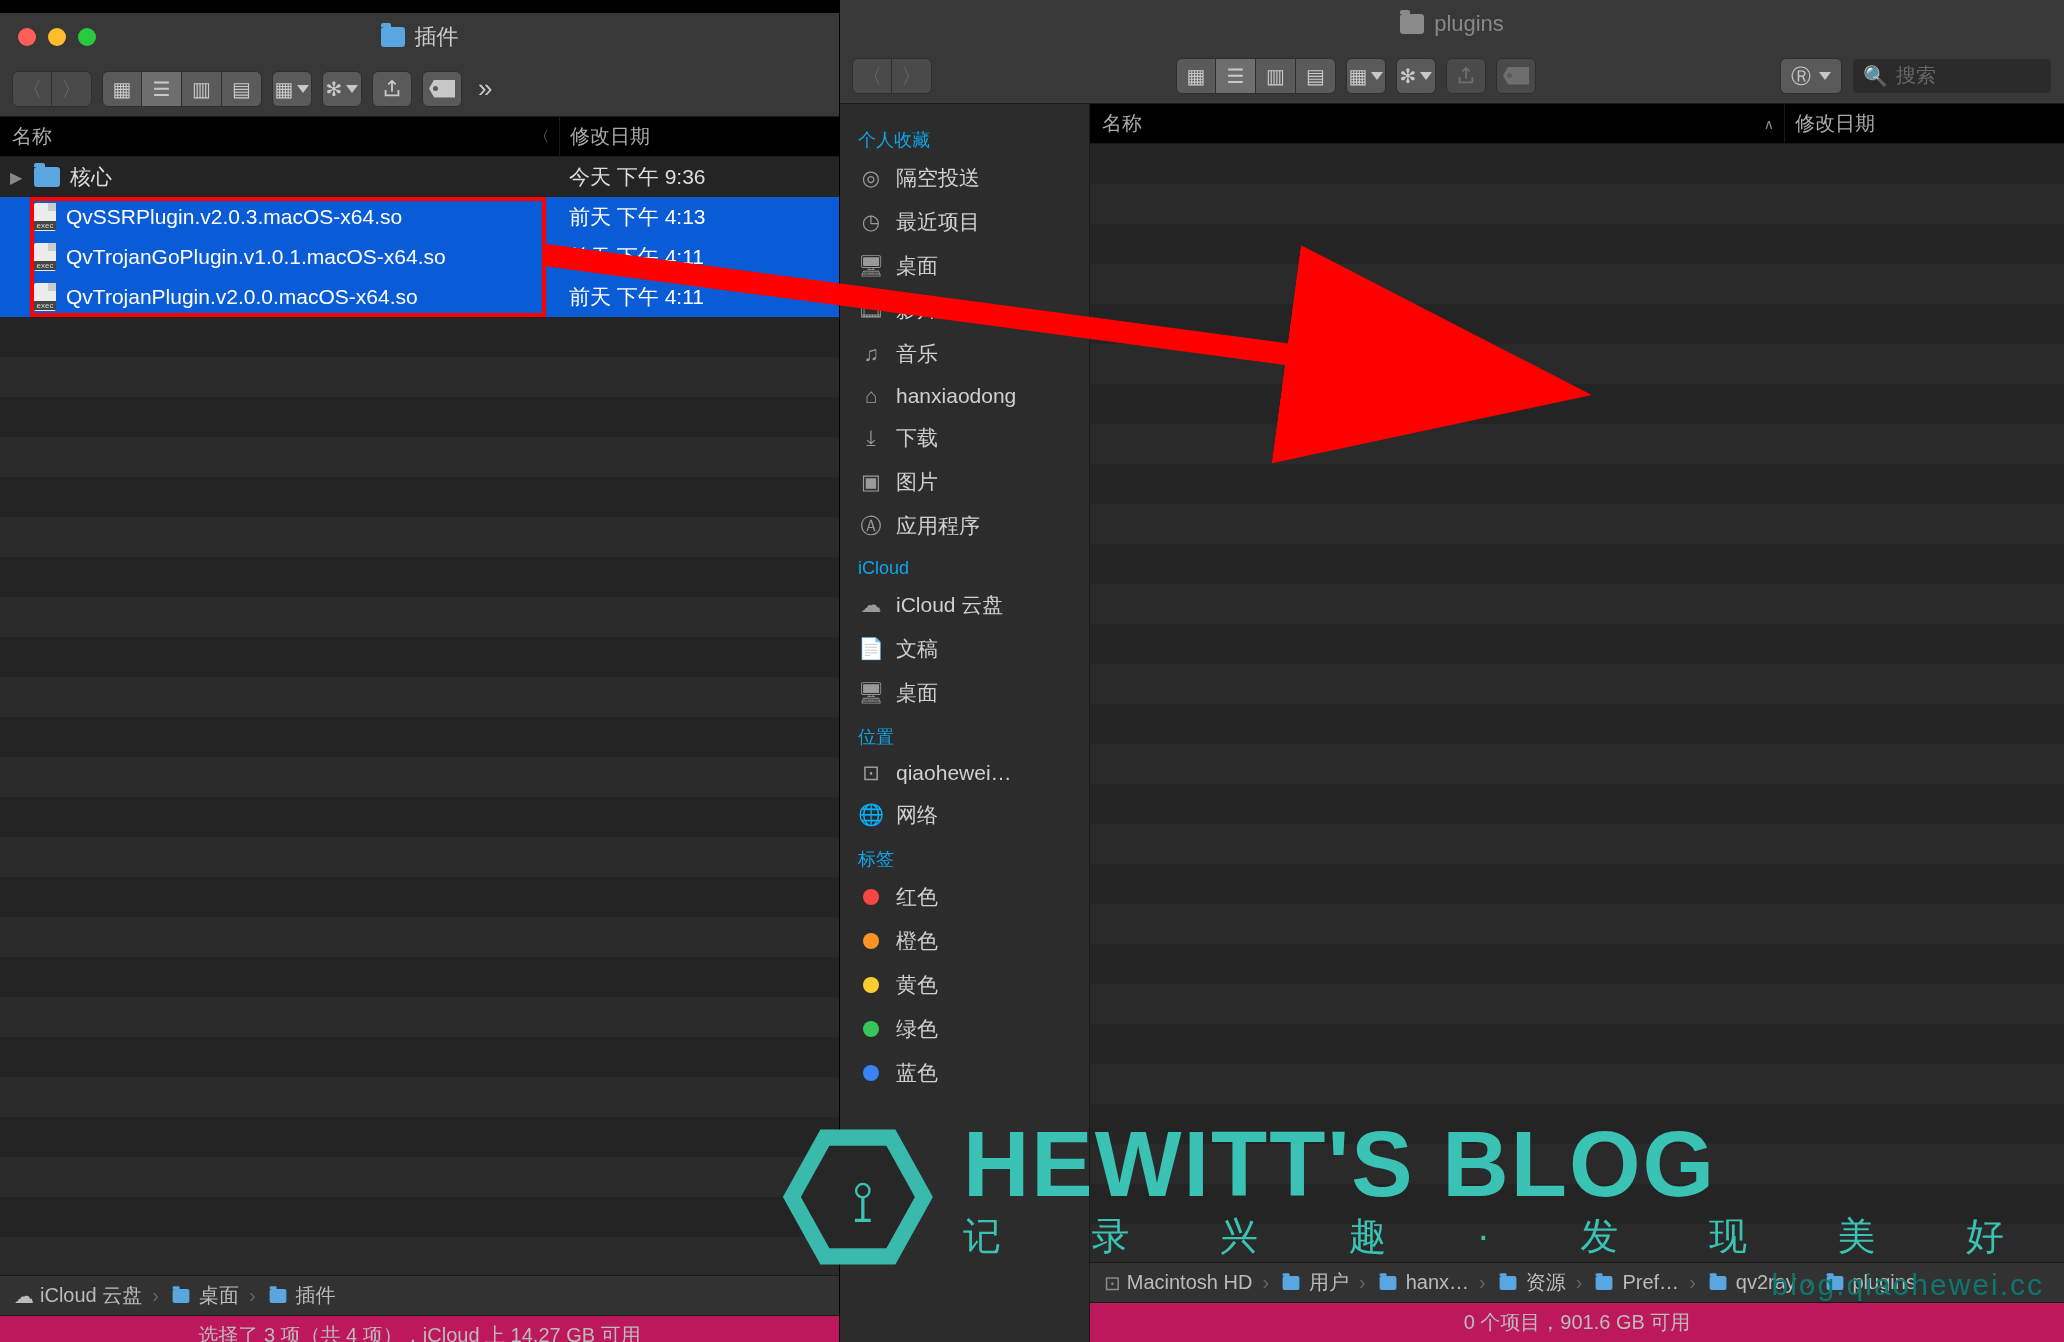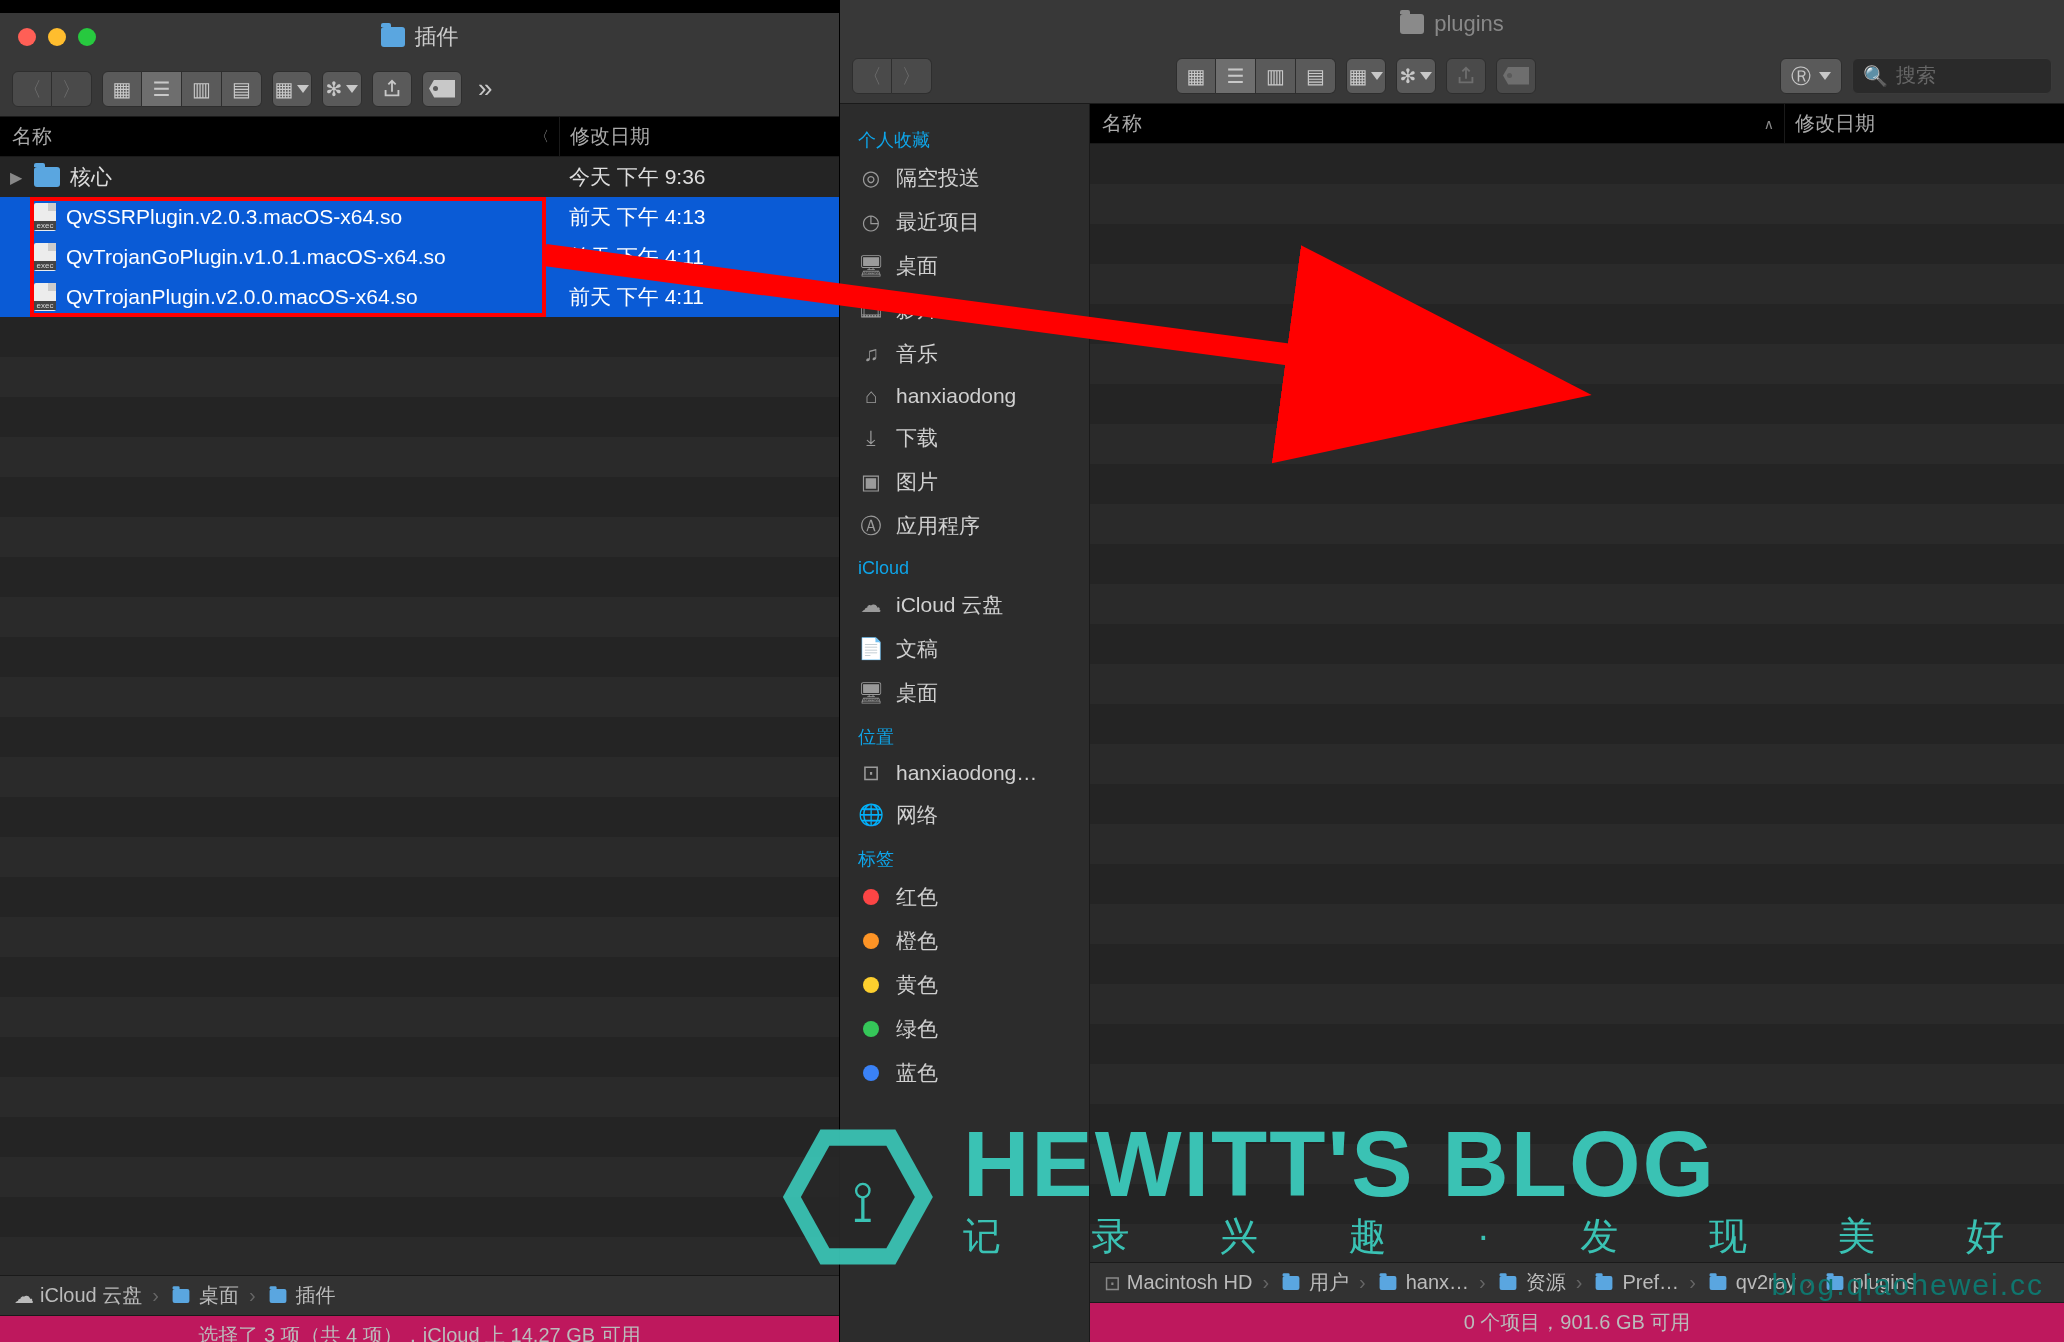--- a/index.html
+++ b/index.html
@@ -320,21 +320,21 @@
             </div>
             <div class="sb-item">
               <span class="ic">🖥</span>
               <span>桌面</span>
             </div>
           </div>
         <div class="sb-section">位置</div>
         <div id="sb-loc">
             <div class="sb-item">
               <span class="ic">⊡</span>
-              <span>hanxiaodong…</span>
+              <span>qiaohewei…</span>
             </div>
             <div class="sb-item">
               <span class="ic">🌐</span>
               <span>网络</span>
             </div>
           </div>
         <div class="sb-section">标签</div>
         <div id="sb-tags">
             <div class="sb-item">
               <span class="ic">

